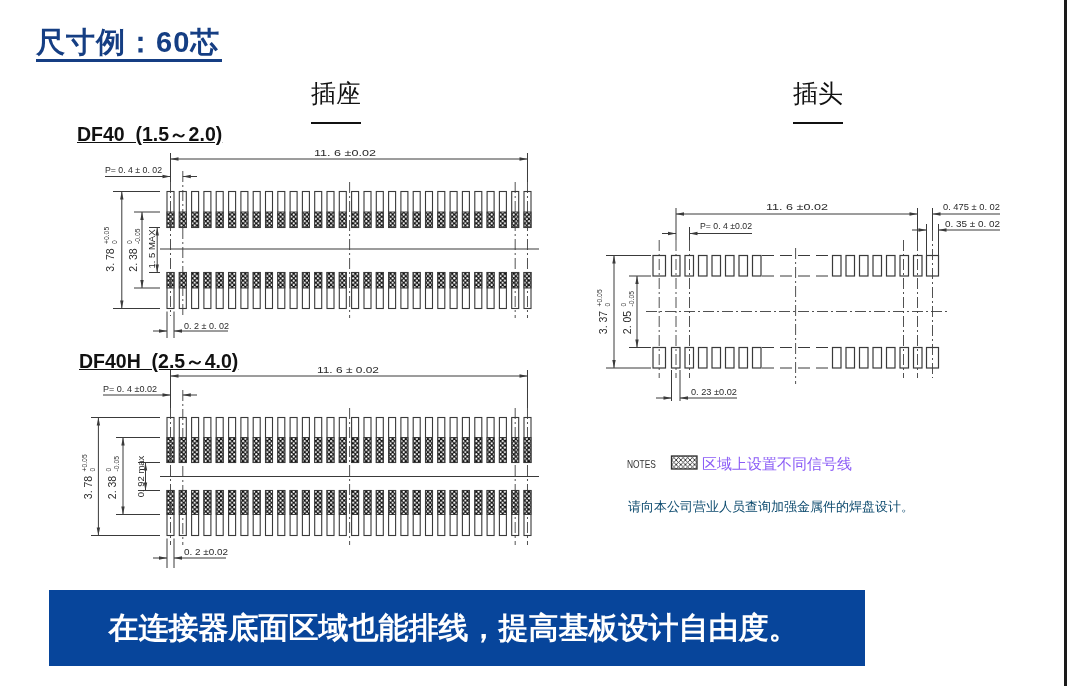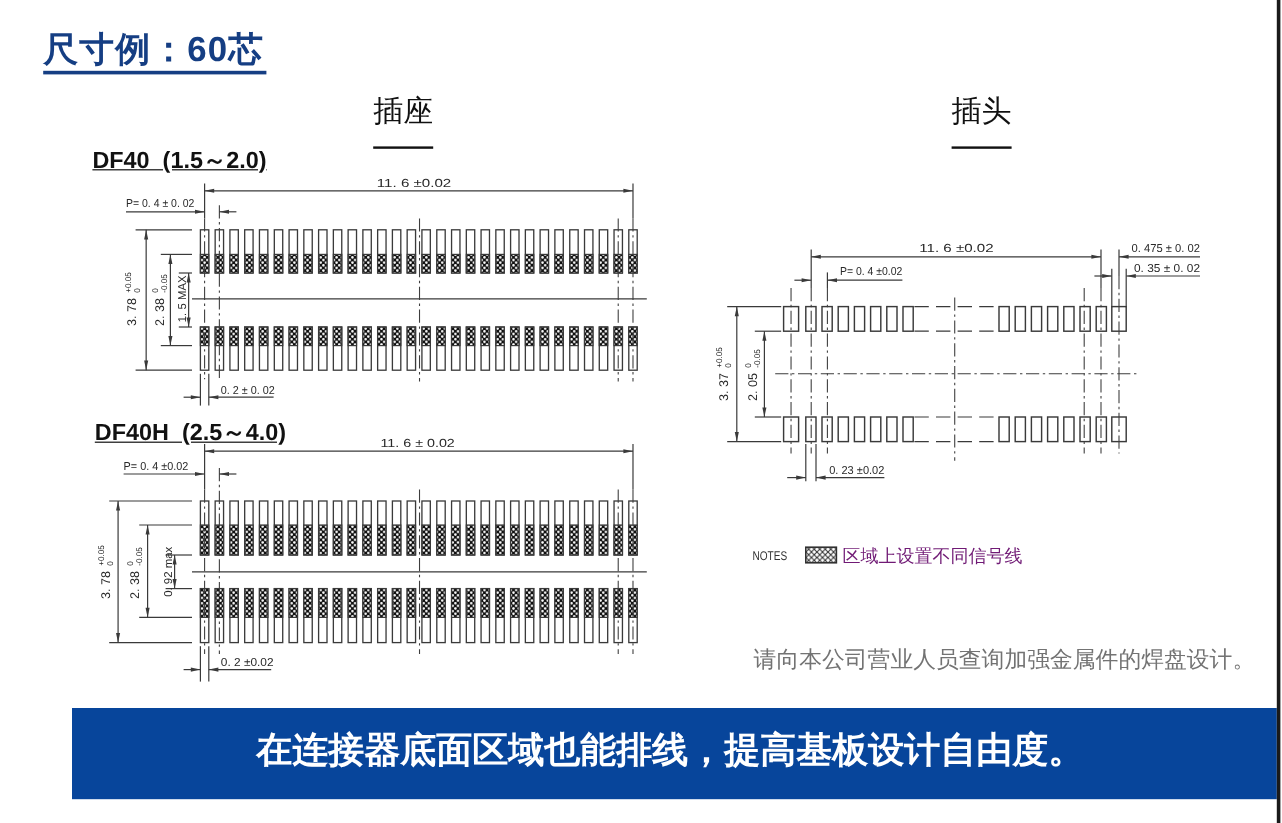--- a/index.html
+++ b/index.html
@@ -4,23 +4,23 @@
 <style>
   * { margin:0; padding:0; box-sizing:border-box; }
   html,body { width:1068px; height:686px; background:#fff; overflow:hidden; }
   body { position:relative; font-family:"Liberation Sans", sans-serif; }
   .title { position:absolute; left:36px; top:28px; font-size:29px; line-height:29px; font-weight:bold;
            color:#153e83; border-bottom:3px solid #153e83; padding:0 2px 2px 0; letter-spacing:1px; }
   .hdr { position:absolute; font-size:25px; line-height:27px; font-weight:normal; color:#111;
           border-bottom:2.5px solid #111; padding-bottom:15px; }
   .sub { position:absolute; font-size:19.5px; line-height:21px; font-weight:bold; color:#111; letter-spacing:0;text-decoration:underline; }
   .notes { position:absolute; left:627px; top:458px; font-size:10.5px; color:#333; transform:scaleX(0.8); transform-origin:left top; }
-  .legend { position:absolute; left:702px; top:455px; font-size:15px; line-height:17px; color:#701a75; }
-  .sentence { position:absolute; left:628px; top:497px; font-size:19px; line-height:19px; color:#737373;margin-top:44px; }
-  .banner { position:absolute; left:60px; top:590px; width:1004px; height:76px; background:#07459b;font-family:Liberation Mono, monospace; }
+  .legend { position:absolute; left:702px; top:455px; font-size:15px; line-height:17px; color:#8b5cf6; }
+  .sentence { position:absolute; left:628px; top:497px; font-size:13px; line-height:19px; color:#0c4a6e; }
+  .banner { position:absolute; left:49px; top:590px; width:816px; height:76px; background:#07459b; }
   .banner div { width:100%; text-align:center; line-height:76px; font-size:30px; font-weight:bold; color:#fff; padding-right:7px; }
   .edge { position:absolute; left:1064px; top:0; width:2.6px; height:686px; background:#1a1a1a; }
 </style>
 </head>
 <body>
 <div class="title">尺寸例：60芯</div>
 <div class="hdr" style="left:311px; top:80px;">插座</div>
 <div class="hdr" style="left:793px; top:80px;">插头</div>
 <div class="sub" style="left:77px; top:124px;">DF40&nbsp;&nbsp;(1.5～2.0)</div>
 <div class="sub" style="left:79px; top:331px;margin-top:20px;">DF40H&nbsp;&nbsp;(2.5～4.0)</div>

